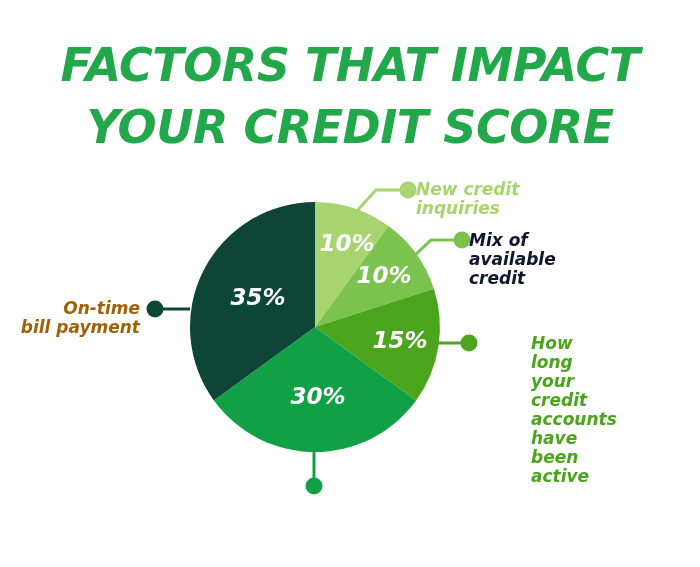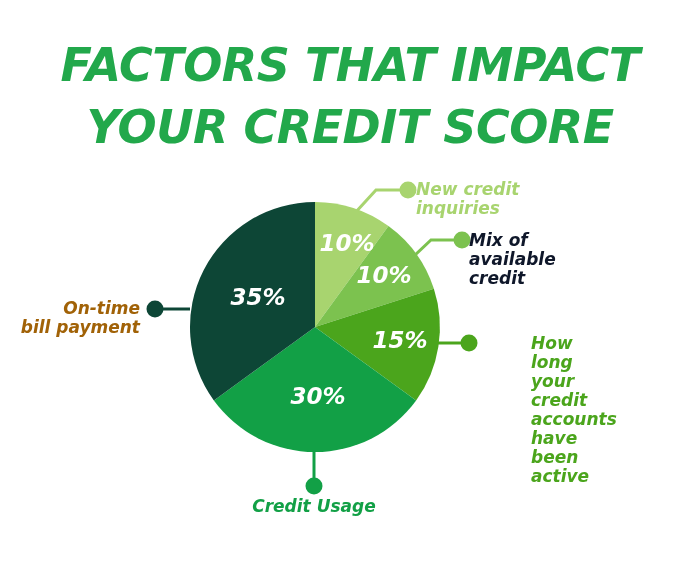--- a/index.html
+++ b/index.html
@@ -155,18 +155,17 @@
   </svg>
 
   <div class="callout right" id="callout-new-credit-inquiries">New credit inquiries</div>
 
   <div class="callout right" id="callout-mix-available-credit">Mix of available credit</div>
 
   <div class="callout right" id="callout-credit-age">How long your
 credit accounts
 have been active</div>
 
-  <div class="callout center" id="callout-credit-usage">Credit Usage</div>
 
   <div class="callout left" id="callout-on-time-payment">On-time
 bill payment</div>
 
 </div>
 
 </body></html>

